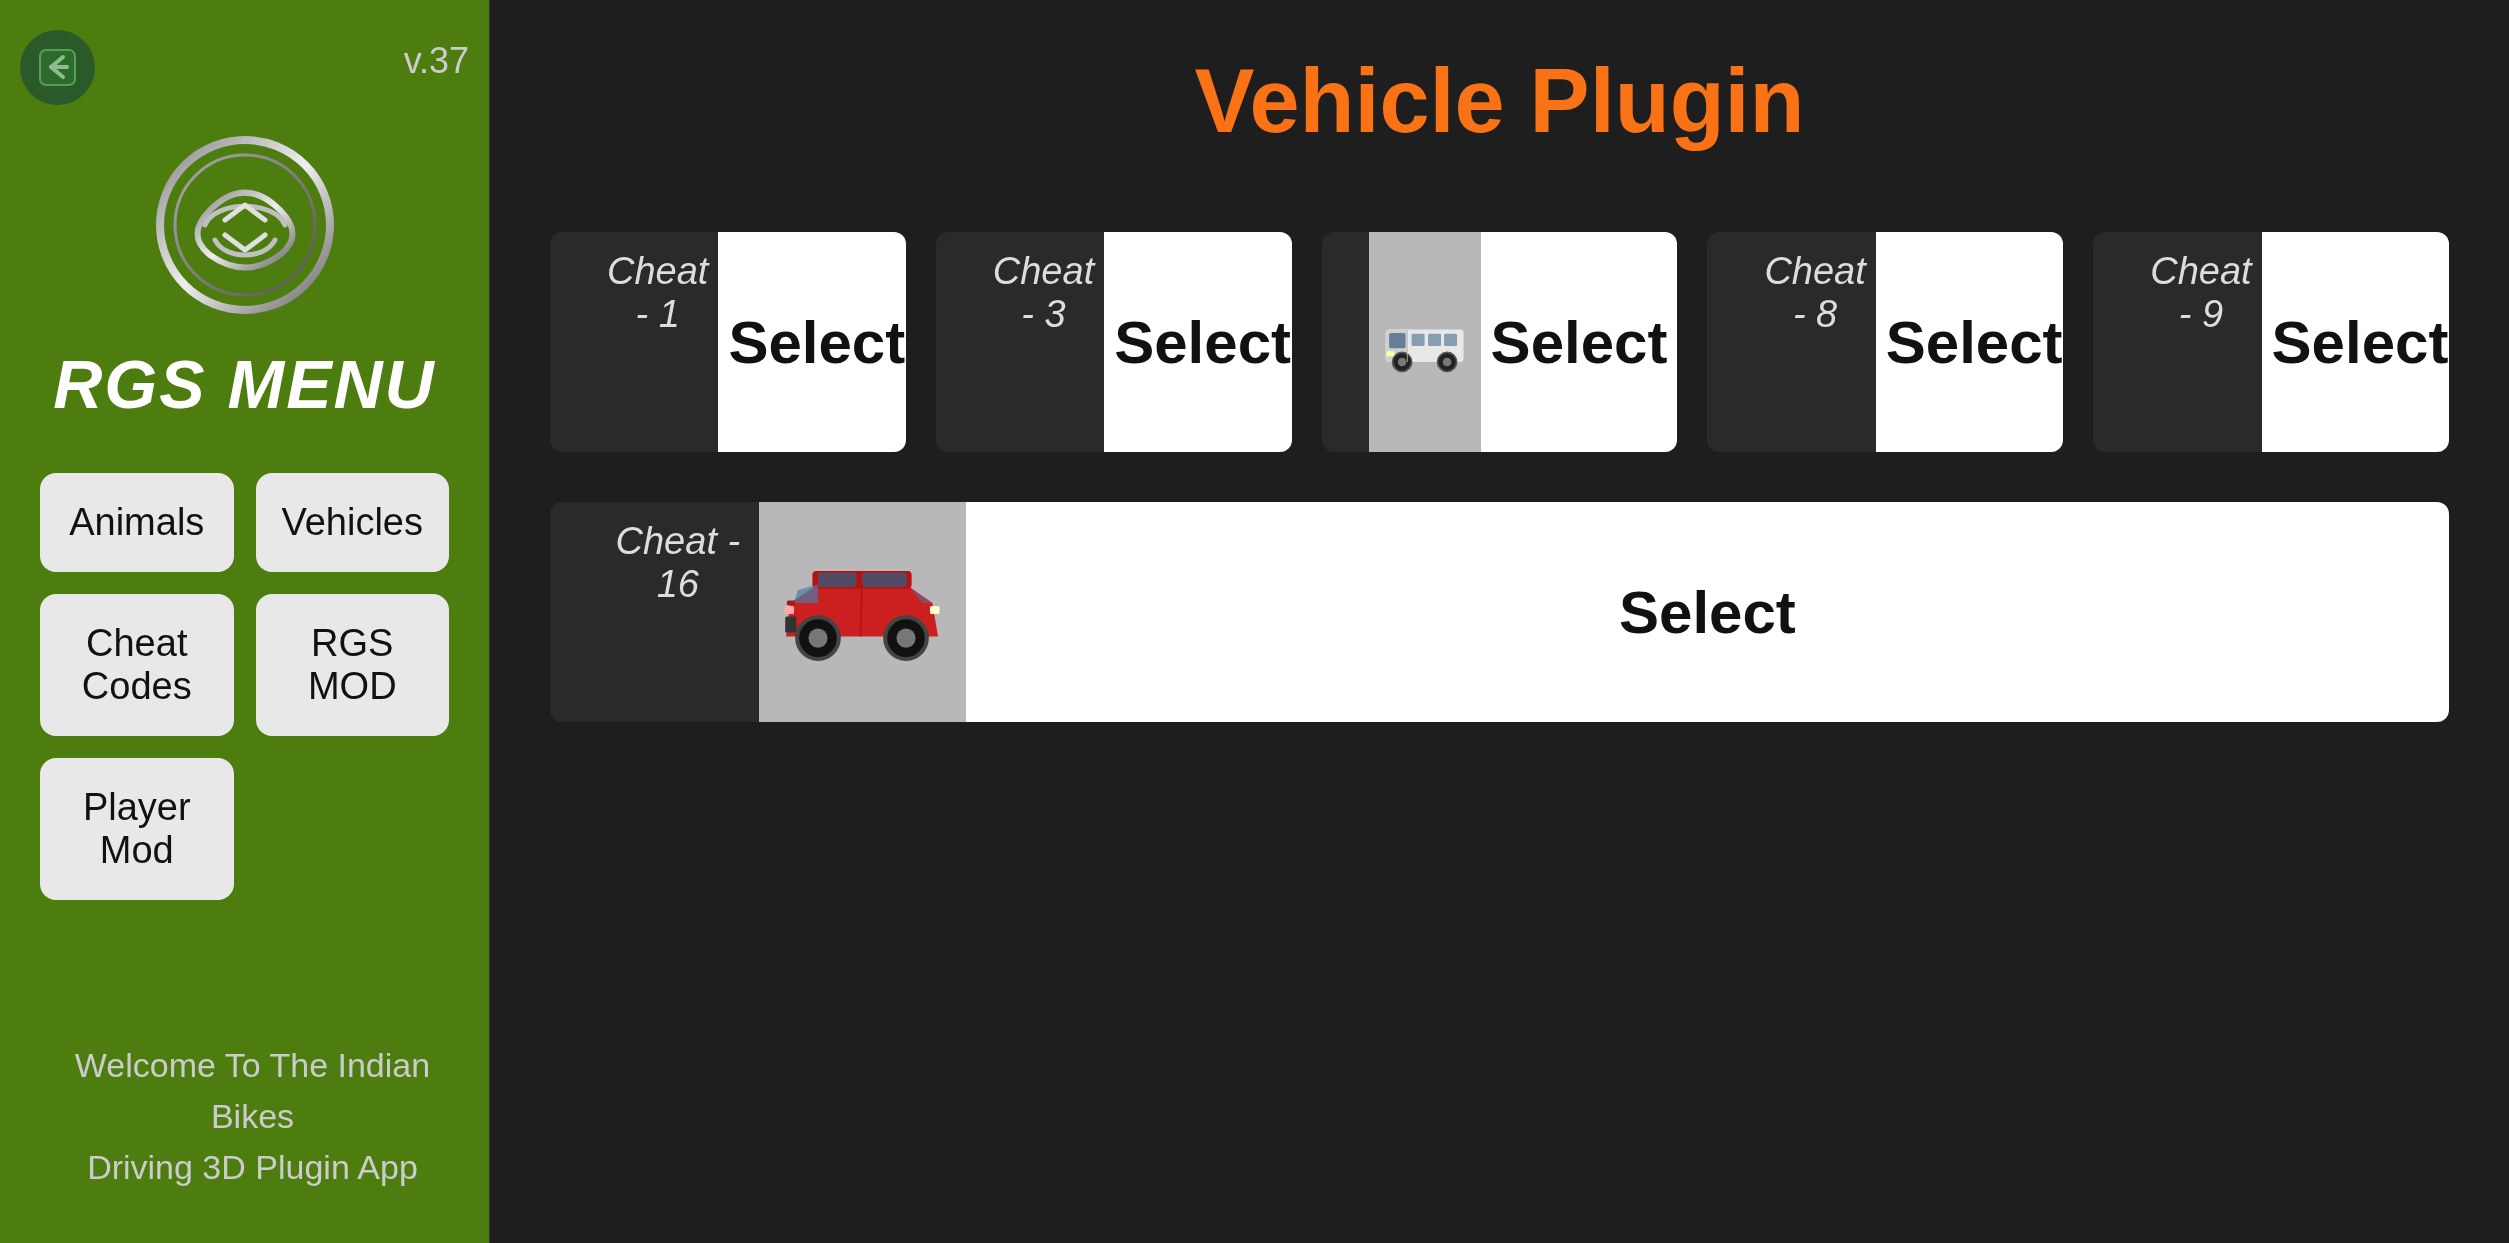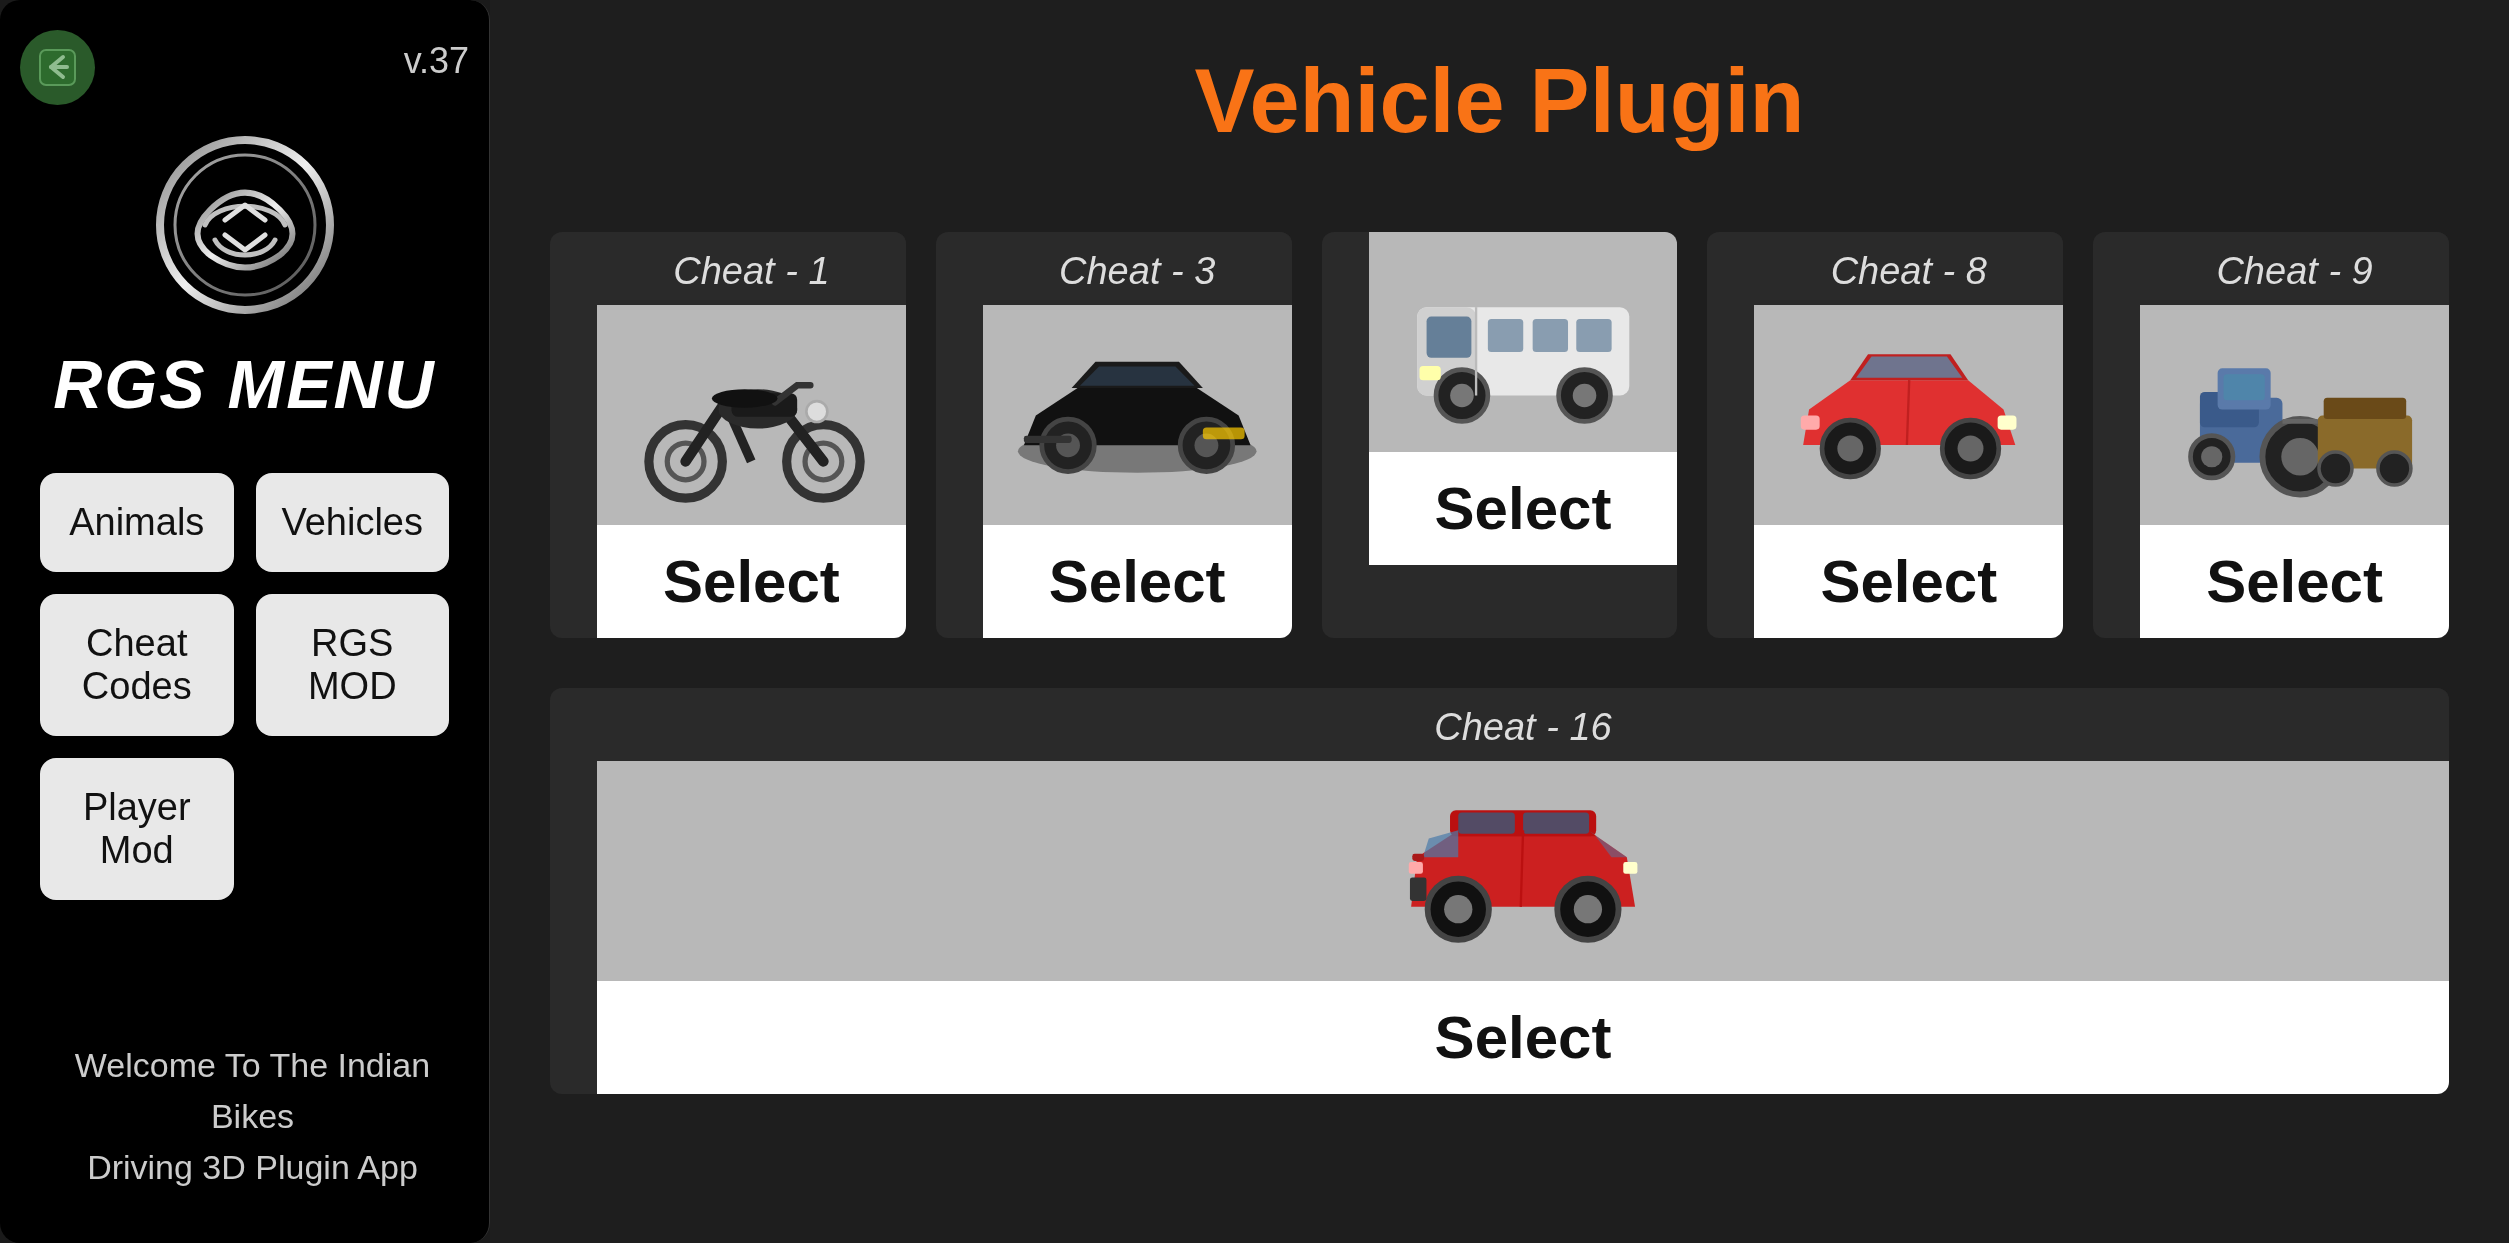--- a/index.html
+++ b/index.html
@@ -11,28 +11,27 @@
       width: 2509px;
       height: 1243px;
       display: flex;
       overflow: hidden;
     }
 
     
     .sidebar {
       width: 490px;
       min-width: 490px;
-      background: #000000;
+      background: #4d7c0f;
       display: flex;
       flex-direction: column;
       align-items: center;
       padding: 30px 20px 40px;
       border-right: 1px solid #333;
       position: relative;
-      border-radius: 20px;
     }
 
     .sidebar-top {
       width: 100%;
       display: flex;
       align-items: flex-start;
       justify-content: space-between;
       margin-bottom: 10px;
     }
 
@@ -141,21 +140,21 @@
       flex-wrap: nowrap;
     }
 
     .vehicle-card {
       background: #2a2a2a;
       border-radius: 12px;
       overflow: hidden;
       flex: 1;
       min-width: 0;
       display: flex;
-      flex-direction: column;
+      flex-direction: row;
       padding-left: 47px;
     }
 
     .cheat-label {
       font-size: 38px;
       font-style: italic;
       color: #ddd;
       text-align: center;
       padding: 18px 10px 12px;
       background: #2a2a2a;

